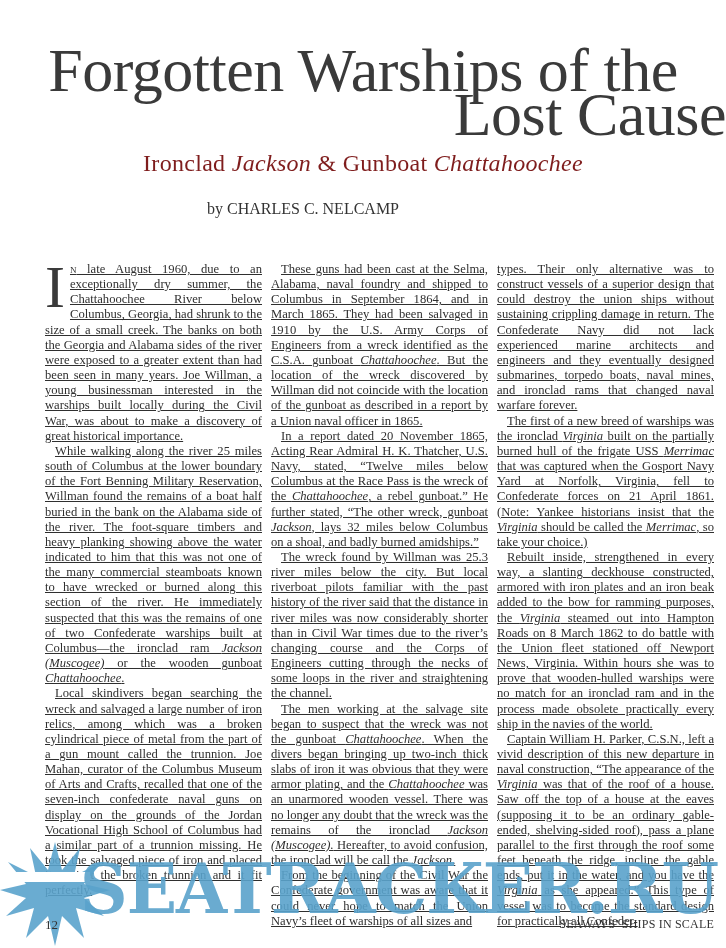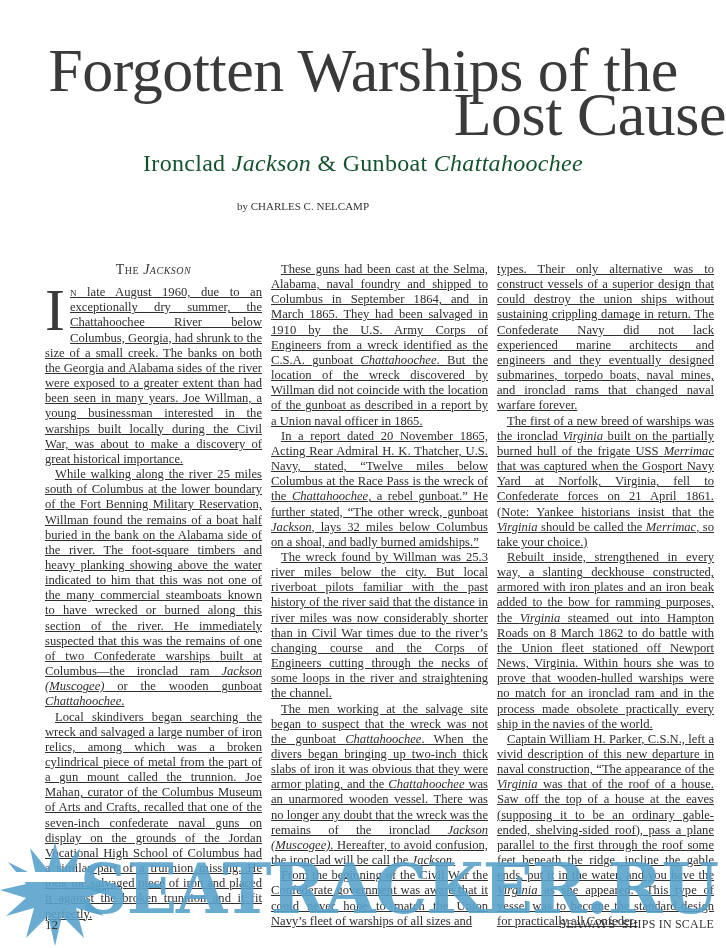--- a/index.html
+++ b/index.html
@@ -8,25 +8,25 @@
 
   .title {
     position: absolute; left: 0; width: 726px; text-align: center;
     font-family: "Liberation Serif", serif; font-weight: normal; color: #3a3a3a;
     font-size: 62px; line-height: 60px; letter-spacing: -0.5px;
   }
   .title.l1 { top: 40px; }
   .title.l2 { top: 84px; text-align: right; }
   .subtitle {
     position: absolute; left: 0; width: 726px; top: 150px; text-align: center;
-    font-size: 24px; color: #14532d; letter-spacing: 0.3px;
+    font-size: 24px; color: #7f1d1d; letter-spacing: 0.3px;
   }
   .byline {
     position: absolute; left: 0; width: 606px; top: 200px; text-align: center;
-    font-size: 11px; color: #333;
+    font-size: 16px; color: #333;
   }
 
   .col {
     position: absolute; top: 262px; width: 217px;
     font-size: 12.6px; line-height: 15.15px; text-align: justify; color: #2f2f2f;
     hyphens: manual;
   }
   .col.c1 { left: 45px; }
   .col.c2 { left: 271px; }
   .col.c3 { left: 497px; }
@@ -63,21 +63,20 @@
 </style>
 </head>
 <body>
 
 <h1 class="title l1">Forgotten Warships of the</h1>
 <h1 class="title l2">Lost Cause</h1>
 <div class="subtitle"><span>Ironclad </span><em>Jackson</em><span> &amp; Gunboat </span><em>Chattahoochee</em></div>
 <div class="byline">by CHARLES C. NELCAMP</div>
 
 <div class="col c1">
-  <div class="section-head"><span>The </span><em>Jackson</em></div>
   <p class="first"><span class="dropcap">I</span><span class="sc">n</span><span> late August 1960, due to an exceptionally dry summer, the Chattahoochee River below Columbus, Georgia, had shrunk to the size of a small creek. The banks on both the Georgia and Alabama sides of the river were exposed to a greater extent than had been seen in many years. Joe Willman, a young businessman interested in the warships built locally during the Civil War, was about to make a discovery of great historical importance.</span></p>
   <p><span>While walking along the river 25 miles south of Columbus at the lower boundary of the Fort Benning Military Reservation, Willman found the remains of a boat half buried in the bank on the Alabama side of the river. The foot-square timbers and heavy planking showing above the water indicated to him that this was not one of the many commercial steamboats known to have wrecked or burned along this section of the river. He immediately suspected that this was the remains of one of two Confederate warships built at Columbus—the ironclad ram </span><em>Jackson (Muscogee)</em><span> or the wooden gunboat </span><em>Chattahoochee</em><span>.</span></p>
   <p>Local skindivers began searching the wreck and salvaged a large number of iron relics, among which was a broken cylindrical piece of metal from the part of a gun mount called the trunnion. Joe Mahan, curator of the Columbus Museum of Arts and Crafts, recalled that one of the seven-inch confederate naval guns on display on the grounds of the Jordan Vocational High School of Columbus had a similar part of a trunnion missing. He took the salvaged piece of iron and placed it against the broken trunnion and it fit perfectly.</p>
 </div>
 
 <div class="col c2">
   <p><span>These guns had been cast at the Selma, Alabama, naval foundry and shipped to Columbus in September 1864, and in March 1865. They had been salvaged in 1910 by the U.S. Army Corps of Engineers from a wreck identified as the C.S.A. gunboat </span><em>Chattahoochee</em><span>. But the location of the wreck discovered by Willman did not coincide with the location of the gunboat as described in a report by a Union naval officer in 1865.</span></p>
   <p><span>In a report dated 20 November 1865, Acting Rear Admiral H. K. Thatcher, U.S. Navy, stated, “Twelve miles below Columbus at the Race Pass is the wreck of the </span><em>Chattahoochee</em><span>, a rebel gunboat.” He further stated, “The other wreck, gunboat </span><em>Jackson</em><span>, lays 32 miles below Columbus on a shoal, and badly burned amidships.”</span></p>
   <p>The wreck found by Willman was 25.3 river miles below the city. But local riverboat pilots familiar with the past history of the river said that the distance in river miles was now considerably shorter than in Civil War times due to the river’s changing course and the Corps of Engineers cutting through the necks of some loops in the river and straightening the channel.</p>
   <p><span>The men working at the salvage site began to suspect that the wreck was not the gunboat </span><em>Chattahoochee</em><span>. When the divers began bringing up two-inch thick slabs of iron it was obvious that they were armor plating, and the </span><em>Chattahoochee</em><span> was an unarmored wooden vessel. There was no longer any doubt that the wreck was the remains of the ironclad </span><em>Jackson (Muscogee).</em><span> Hereafter, to avoid confusion, the ironclad will be call the </span><em>Jackson</em><span>.</span></p>

